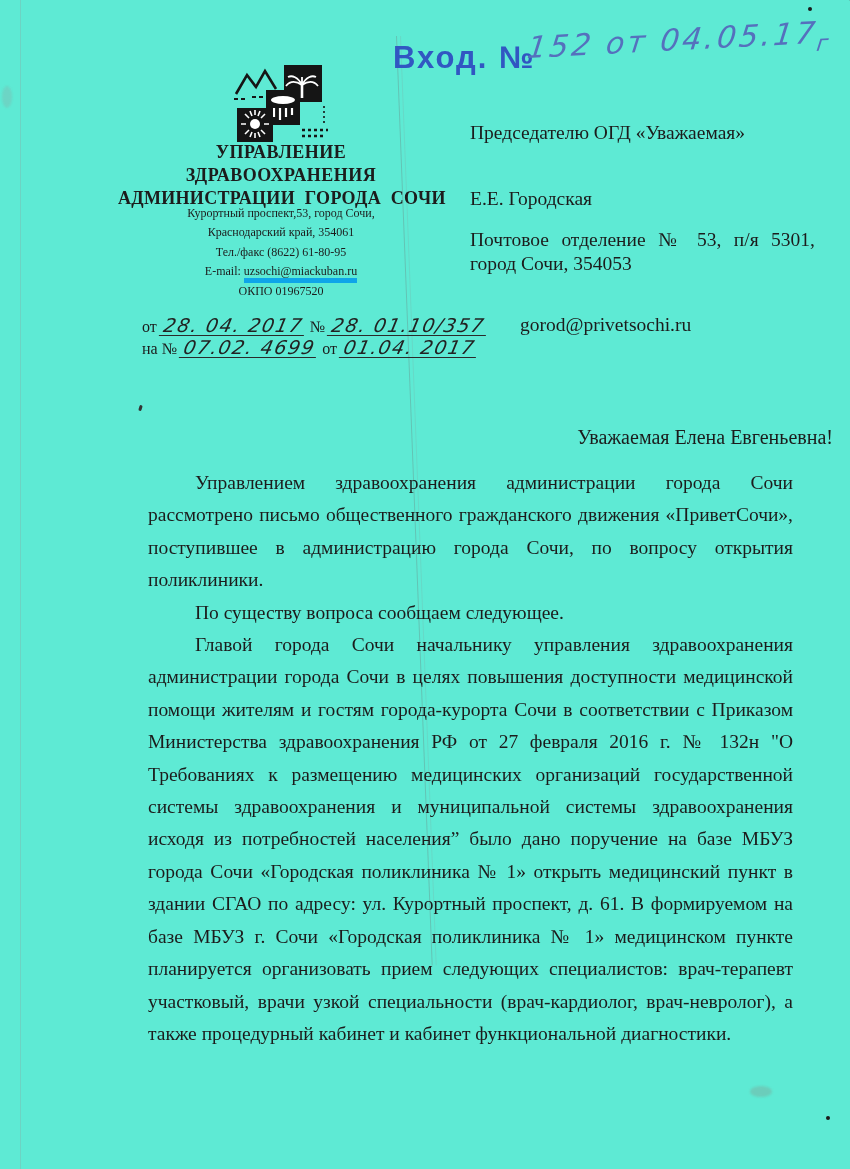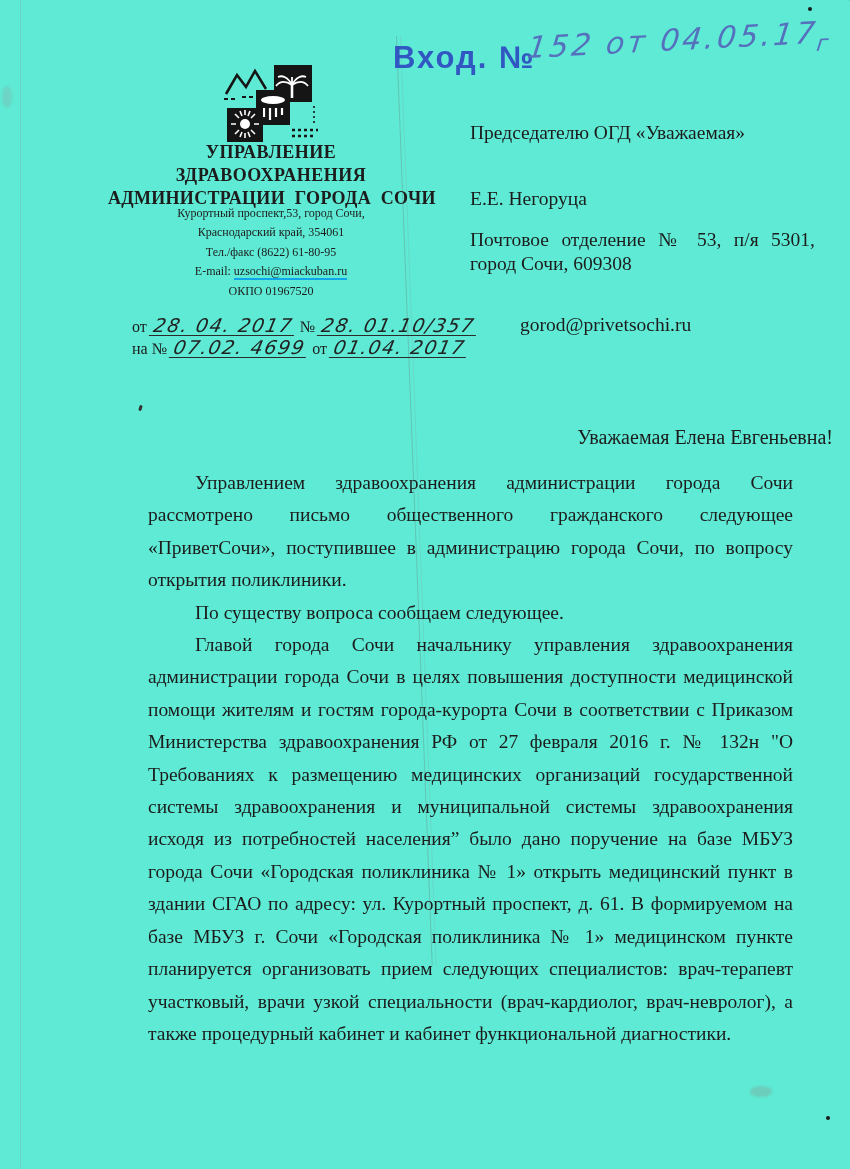--- a/index.html
+++ b/index.html
@@ -26,27 +26,27 @@
 
   
   .stamp{position:absolute;left:393px;top:40px;font-family:"Liberation Sans",sans-serif;
     font-weight:bold;font-size:31px;color:#3157c2;letter-spacing:2px;}
   .reg-hand{position:absolute;left:527px;top:22px;font-family:"DejaVu Sans",sans-serif;
     font-style:italic;font-size:30px;color:#5570bd;letter-spacing:3px;
     transform:rotate(-3deg) skewX(-10deg);white-space:nowrap;}
   .reg-hand .suffix{font-size:22px;vertical-align:-8px;}
 
   
-  .letterhead{position:absolute;left:108px;top:0;width:326px;height:380px;text-align:center;}
+  .letterhead{position:absolute;left:118px;top:0;width:326px;height:380px;text-align:center;}
   .logo{position:absolute;left:112px;top:62px;width:104px;height:80px;}
   .org{position:absolute;left:0;top:141px;width:326px;font-weight:bold;line-height:23px;}
   .org .l1,.org .l2{font-size:18px;letter-spacing:.5px;}
   .org .l3{font-size:18px;word-spacing:5px;letter-spacing:.3px;white-space:nowrap;}
   .addr{position:absolute;left:0;top:204px;width:326px;font-size:12px;line-height:19.4px;}
-  .addr .email-val{border-bottom:2px solid #0ea5e9;}
+  .addr .email-val{border-bottom:5px solid #0ea5e9;}
   .refs{position:absolute;left:24px;top:315px;width:420px;text-align:left;font-size:16px;line-height:20px;white-space:nowrap;}
   .hw{font-family:"DejaVu Sans",sans-serif;font-style:italic;font-size:19px;color:#222;
     letter-spacing:1.5px;border-bottom:1.5px solid #2a2a2a;padding:0 3px;display:inline-block;transform:skewX(-12deg);}
 
   
   .addressee{position:absolute;left:470px;top:122px;width:345px;font-size:19.5px;}
   .addressee .title{position:absolute;left:0;top:0;white-space:nowrap;}
   .addressee .name{position:absolute;left:0;top:66px;}
   .addressee .postal{position:absolute;left:0;top:106px;width:345px;text-align:justify;line-height:24px;}
   .addressee .email{position:absolute;left:2px;top:192px;margin-left:48px;}
@@ -128,25 +128,25 @@
         <span>на №</span>
         <span class="hw">07.02. 4699</span>
         <span>от</span>
         <span class="hw">01.04. 2017</span>
       </div>
     </div>
   </div>
 
   <div class="addressee">
     <div class="title">Председателю ОГД «Уважаемая»</div>
-    <div class="name">Е.Е. Негоруца</div>
-    <div class="postal">Почтовое отделение № 53, п/я 5301, город Сочи, 609308</div>
+    <div class="name">Е.Е. Городская</div>
+    <div class="postal">Почтовое отделение № 53, п/я 5301, город Сочи, 354053</div>
     <div class="email">gorod@privetsochi.ru</div>
   </div>
 
   <div class="salutation">Уважаемая Елена Евгеньевна!</div>
   <div class="body-text">
-    <p>Управлением здравоохранения администрации города Сочи рассмотрено письмо общественного гражданского следующее «ПриветСочи», поступившее в администрацию города Сочи, по вопросу открытия поликлиники.</p>
+    <p>Управлением здравоохранения администрации города Сочи рассмотрено письмо общественного гражданского движения «ПриветСочи», поступившее в администрацию города Сочи, по вопросу открытия поликлиники.</p>
     <p>По существу вопроса сообщаем следующее.</p>
     <p>Главой города Сочи начальнику управления здравоохранения администрации города Сочи в целях повышения доступности медицинской помощи жителям и гостям города-курорта Сочи в соответствии с Приказом Министерства здравоохранения РФ от 27 февраля 2016 г. № 132н "О Требованиях к размещению медицинских организаций государственной системы здравоохранения и муниципальной системы здравоохранения исходя из потребностей населения” было дано поручение на базе МБУЗ города Сочи «Городская поликлиника № 1» открыть медицинский пункт в здании СГАО по адресу: ул. Курортный проспект, д. 61. В формируемом на базе МБУЗ г. Сочи «Городская поликлиника № 1» медицинском пункте планируется организовать прием следующих специалистов: врач-терапевт участковый, врачи узкой специальности (врач-кардиолог, врач-невролог), а также процедурный кабинет и кабинет функциональной диагностики.</p>
   </div>
 
 </div>
 
 </body></html>

